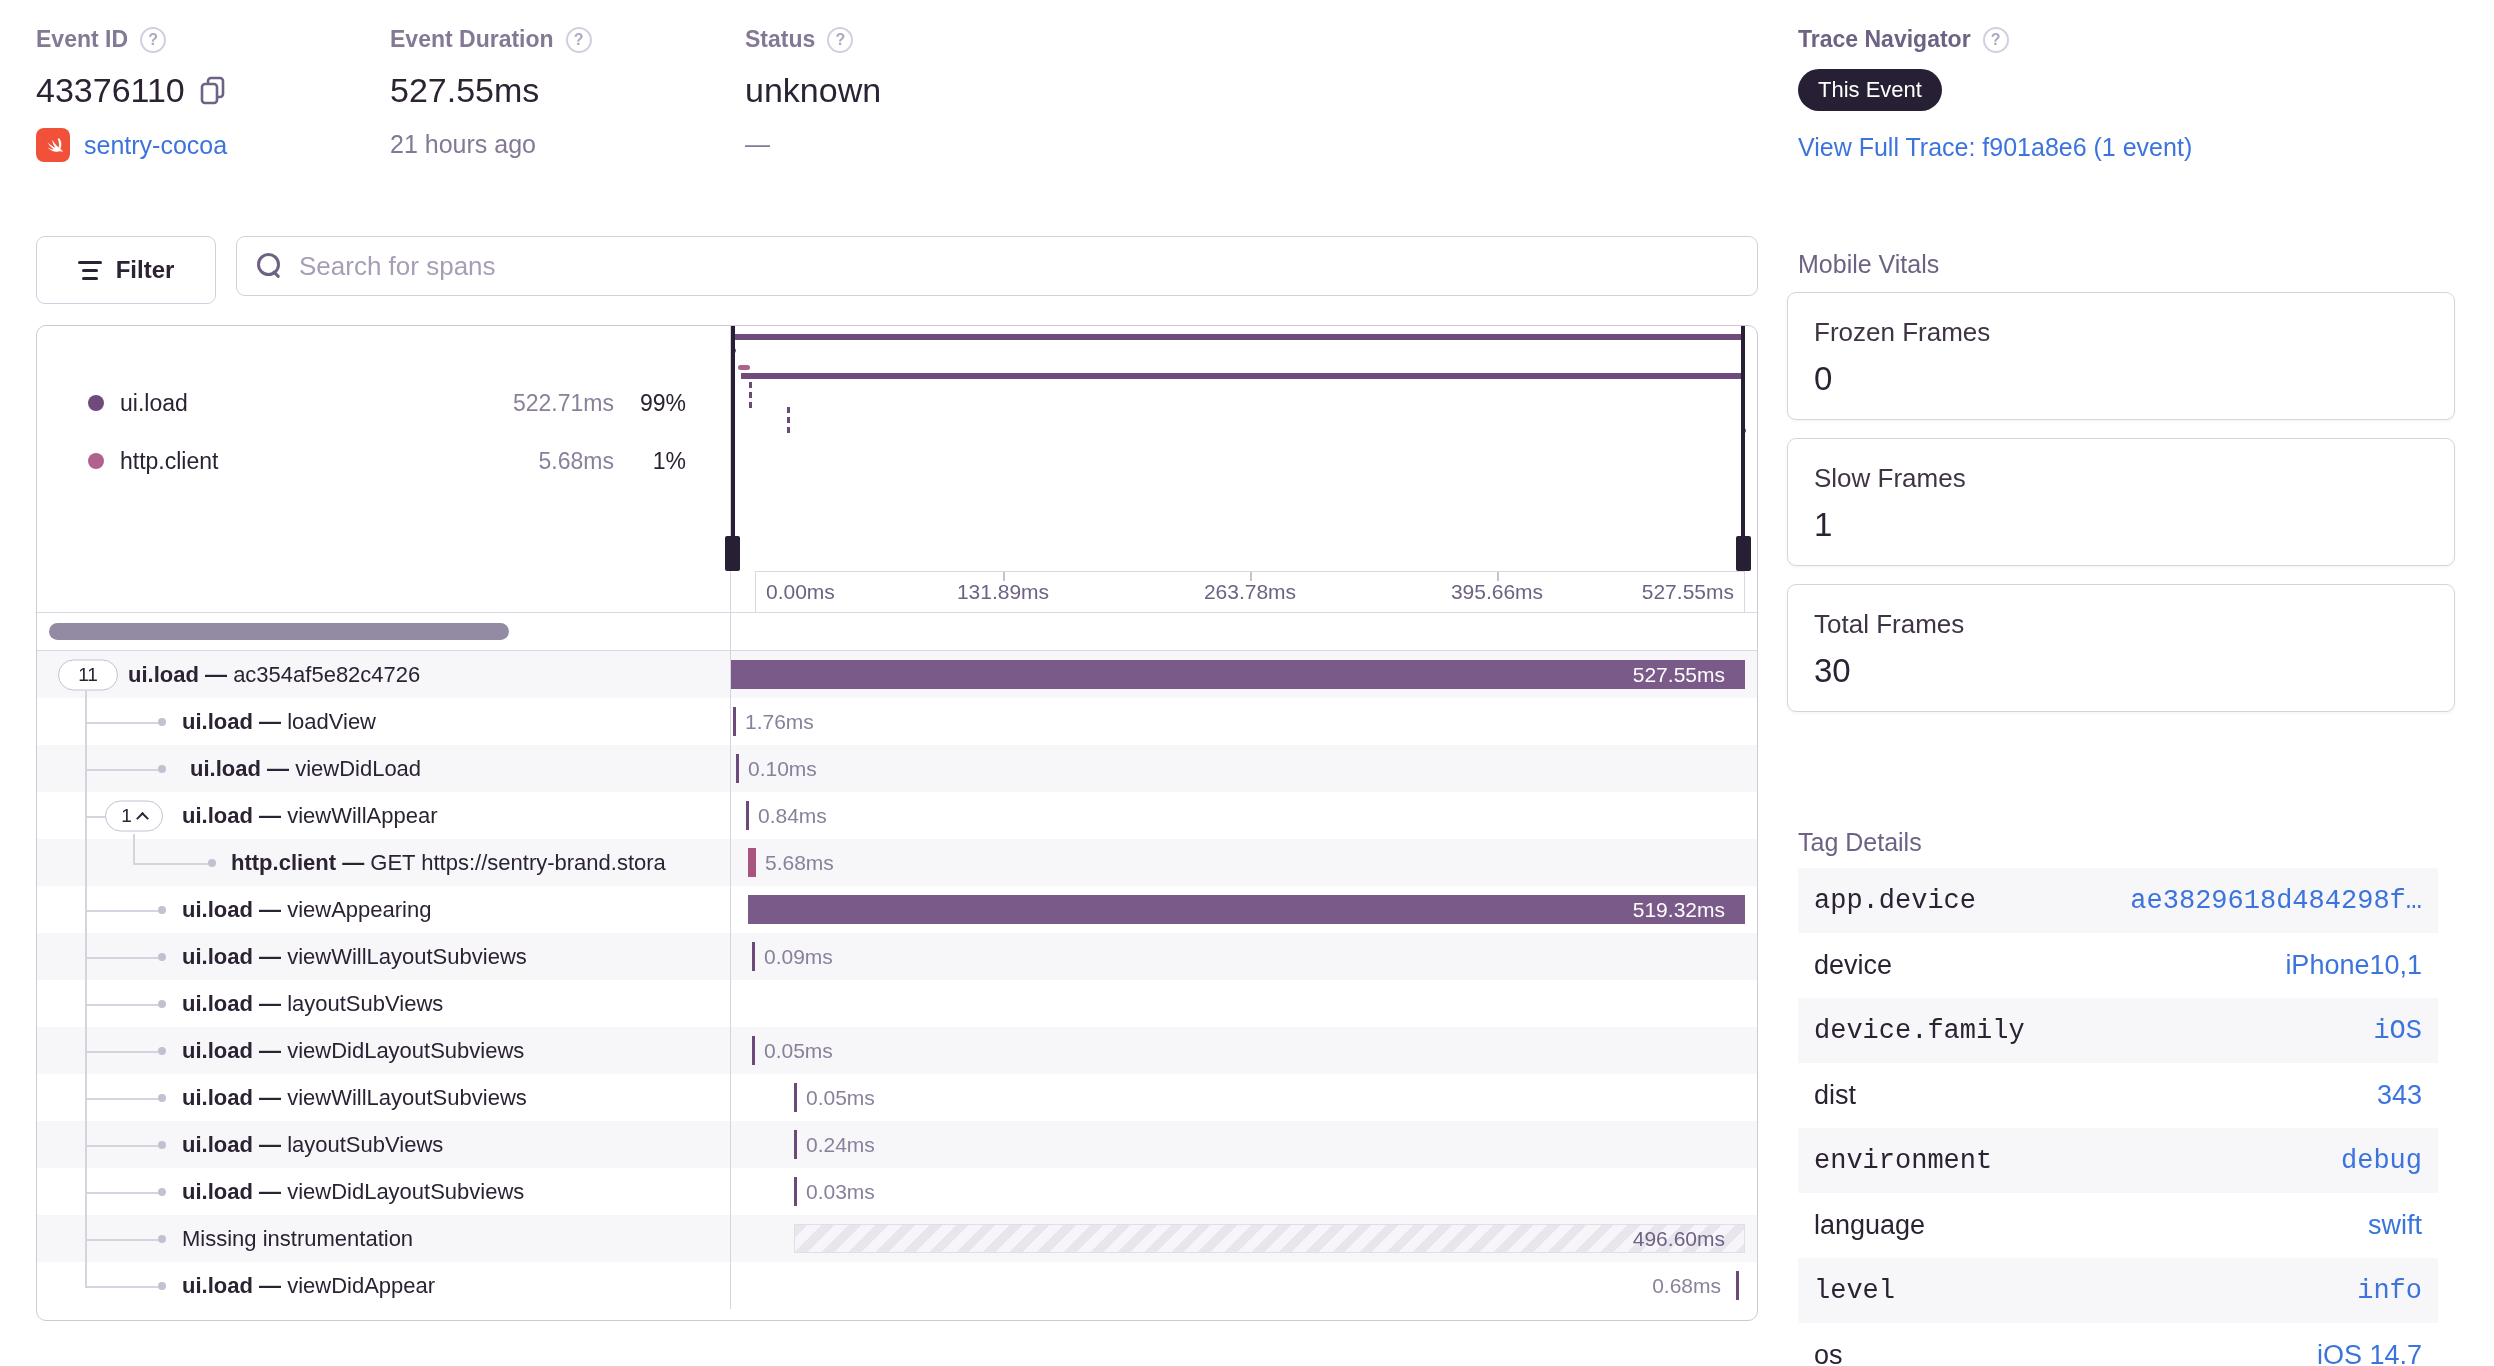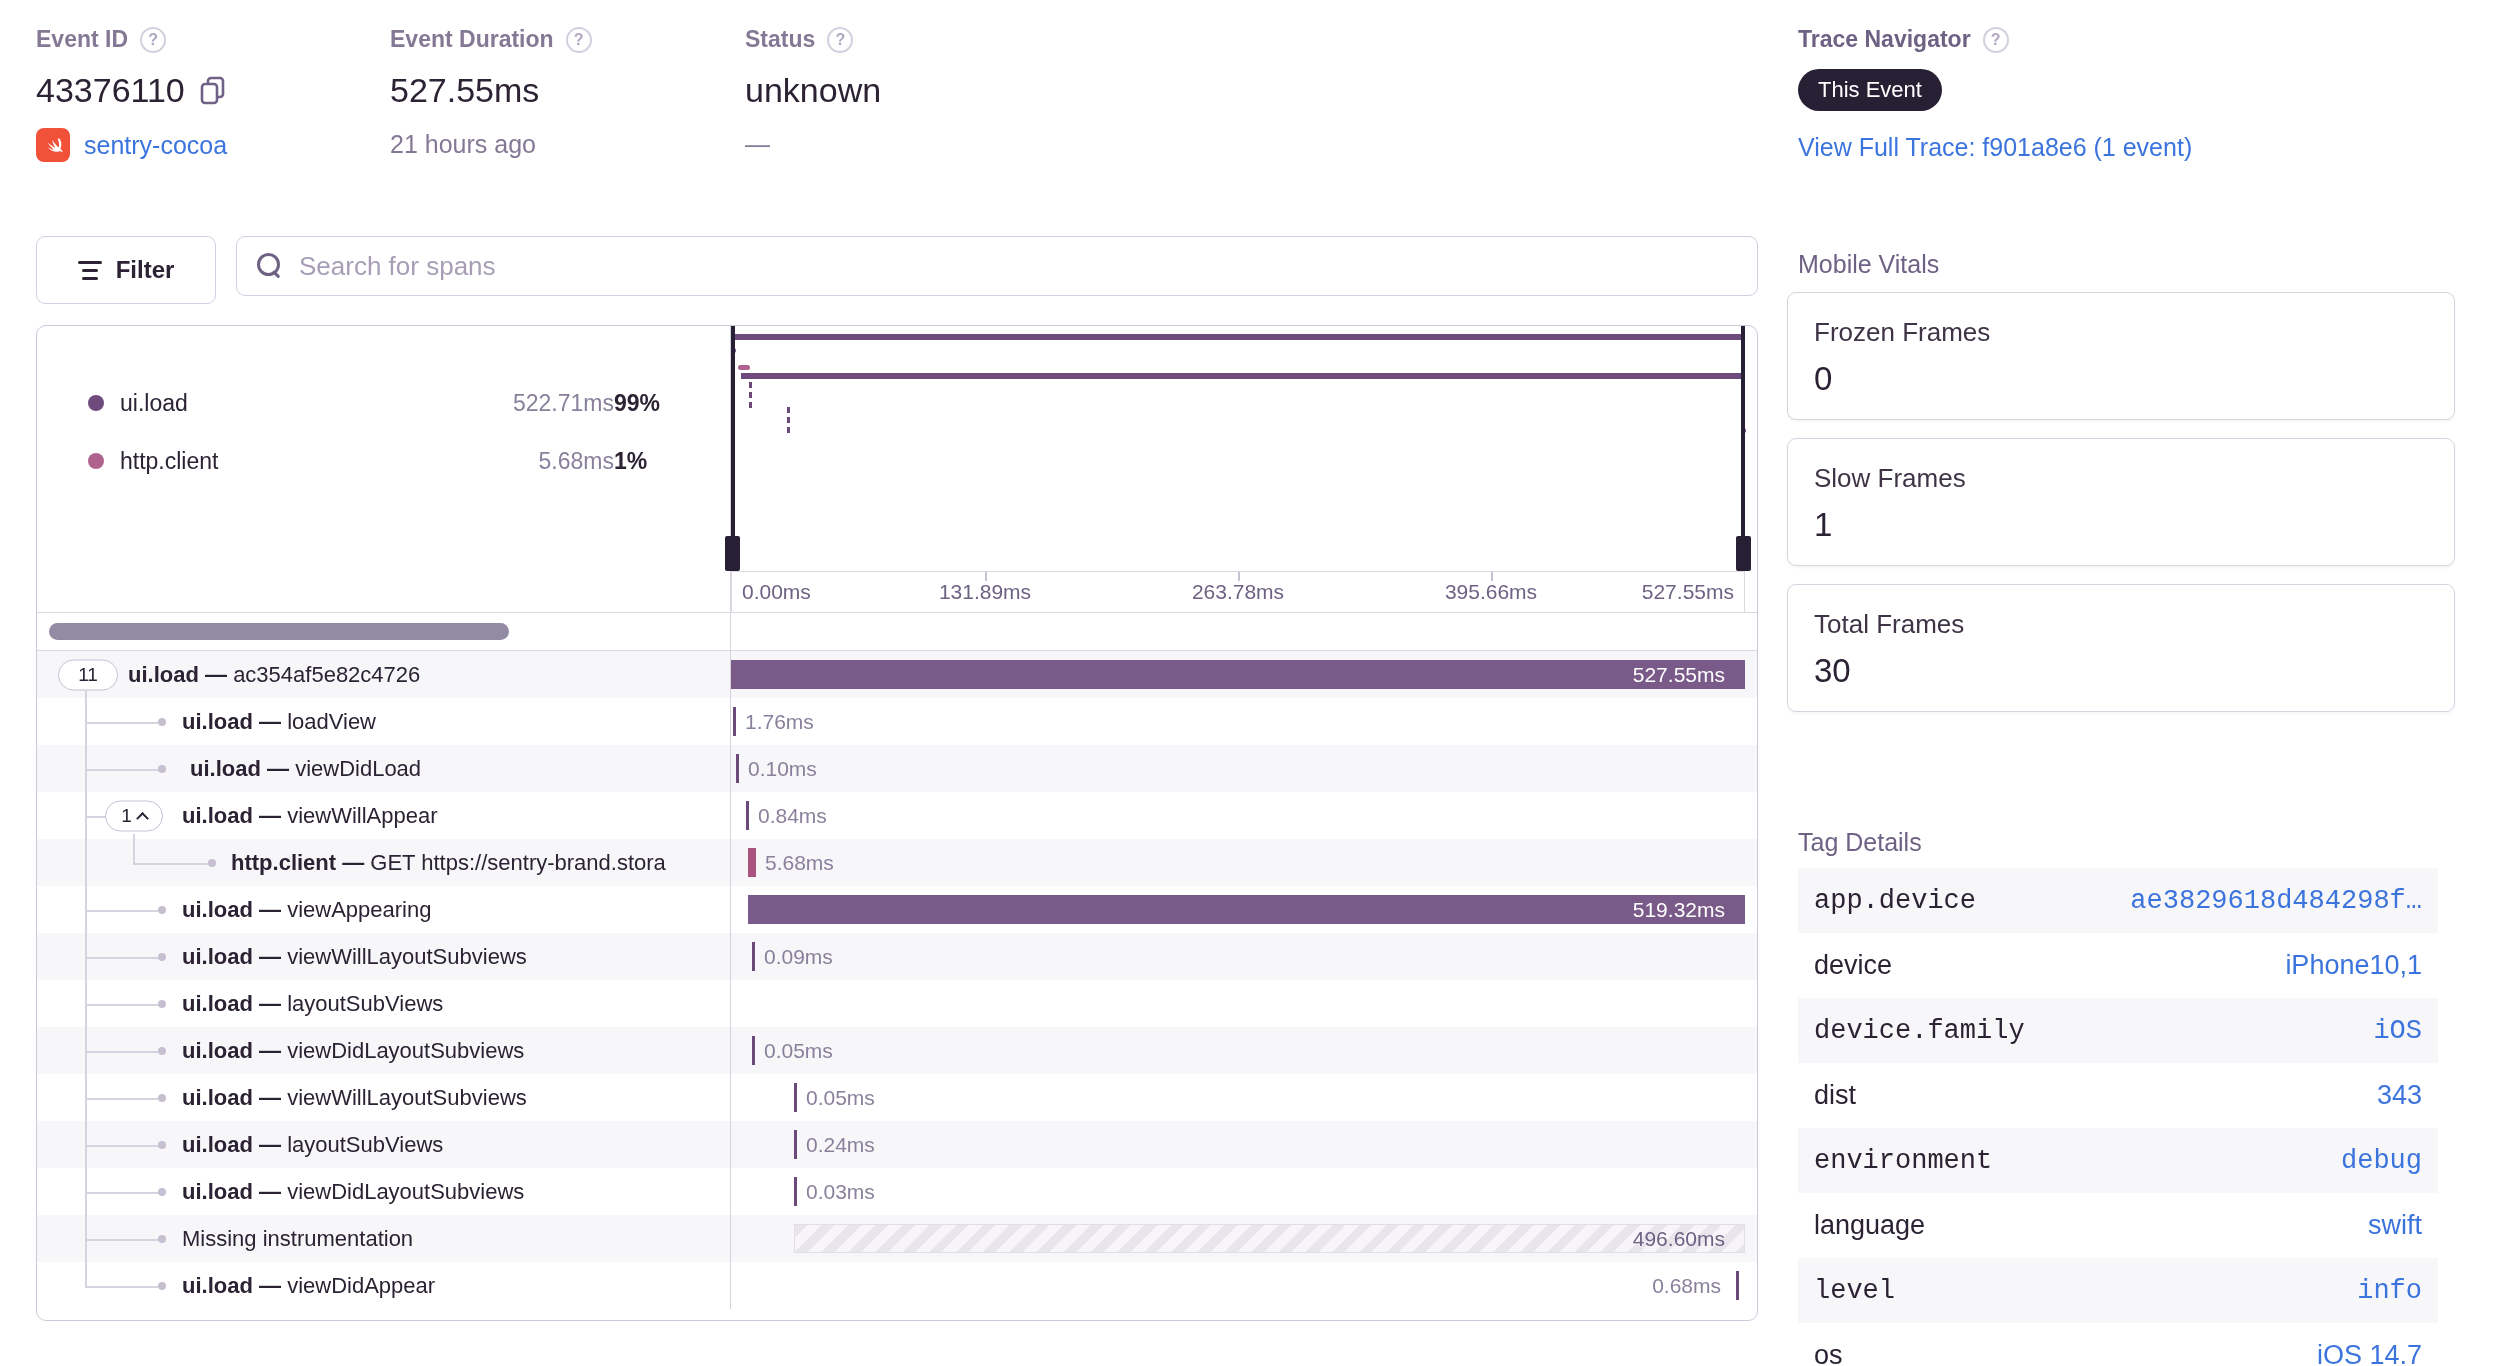--- a/index.html
+++ b/index.html
@@ -54,36 +54,36 @@
   .lcol { width: 694px; flex: 0 0 694px; border-right: 1.5px solid #D8D2DE; position: relative;
     overflow: hidden; }
   .rcol { flex: 1; position: relative; }
 
   .mm-zone { height: 245px; }
   .legend { padding: 48px 44px 0 51px; }
   .leg-row { display: flex; align-items: center; height: 58px; font-size: 23px; }
   .leg-dot { width: 16px; height: 16px; border-radius: 50%; margin-right: 16px; flex: 0 0 16px; }
   .leg-op { flex: 1; color: #2B2233; }
   .leg-dur { width: 130px; text-align: right; color: #8A809B; }
-  .leg-pct { width: 72px; text-align: left; color: #2B2233; font-weight: 700; }
+  .leg-pct { width: 72px; text-align: right; color: #2B2233; font-weight: 400; }
 
   .mm-canvas { position: absolute; left: 0; top: 0; right: 12px; bottom: 0; }
   .mm-mark { position: absolute; }
   .mm-handle-line { position: absolute; top: 0; bottom: 0; width: 4px; background: #272034; }
   .mm-grip { position: absolute; bottom: 0; width: 15px; height: 35px; background: #272034;
     border-radius: 2px; cursor: ew-resize; }
   .dashcol { border-left: 3px dashed #6B4A7A; }
 
   .ruler-zone { height: 42px; }
   .ruler { position: absolute; left: 0; top: 0; right: 12px; bottom: 0;
     border: 1.5px solid #DDD7E2; border-bottom: none; position: absolute; }
   .ruler .tickmark { position: absolute; top: 0; width: 2px; height: 9px; background: #C8C1D2; }
   .ruler .rlabel { position: absolute; top: 50%; transform: translateY(-50%);
     font-size: 21px; color: #6E6284; white-space: nowrap; }
-  .zone-border-bottom { border-bottom: 1.5px solid #DDD7E2; }
+  .zone-border-bottom { border-bottom: 1.5px solid #DDD7E2; gap: 24px; }
 
   .scroll-zone { height: 38px; }
   .scroll-thumb { position: absolute; left: 12px; top: 10px; width: 460px; height: 17px;
     border-radius: 9px; background: #938AA4; cursor: grab; }
 
   .rows { flex: 1; position: relative; display: flex; flex-direction: column; }
   .srow { height: 47px; display: flex; }
   .srow.alt { background: #F7F6F9; }
   .srow .cell-l { width: 694px; flex: 0 0 694px; border-right: 1.5px solid #D8D2DE;
     position: relative; overflow: hidden; white-space: nowrap; }

